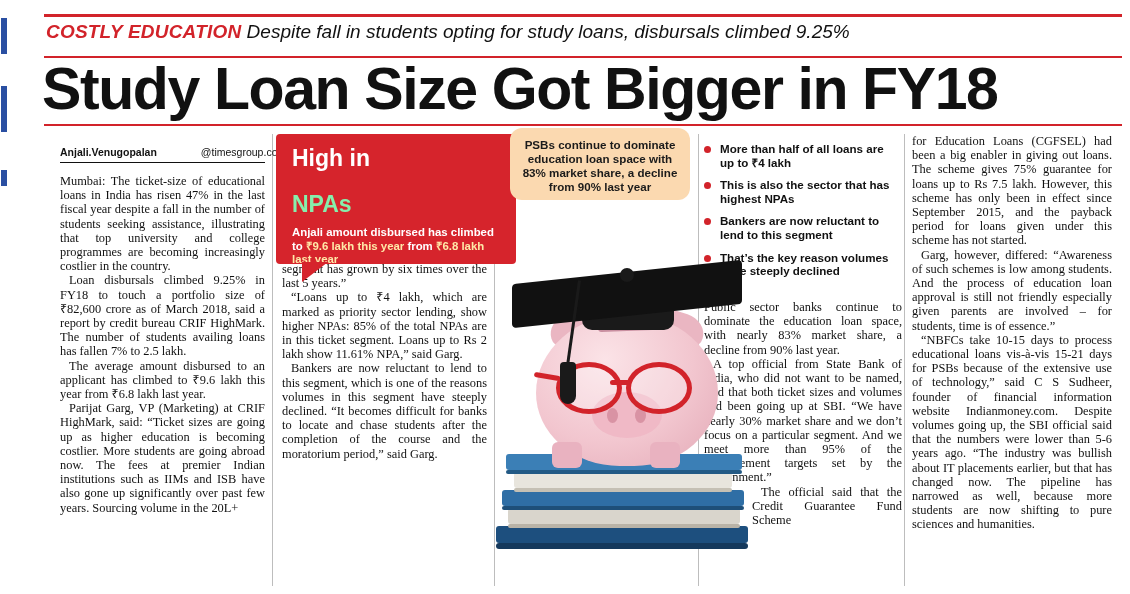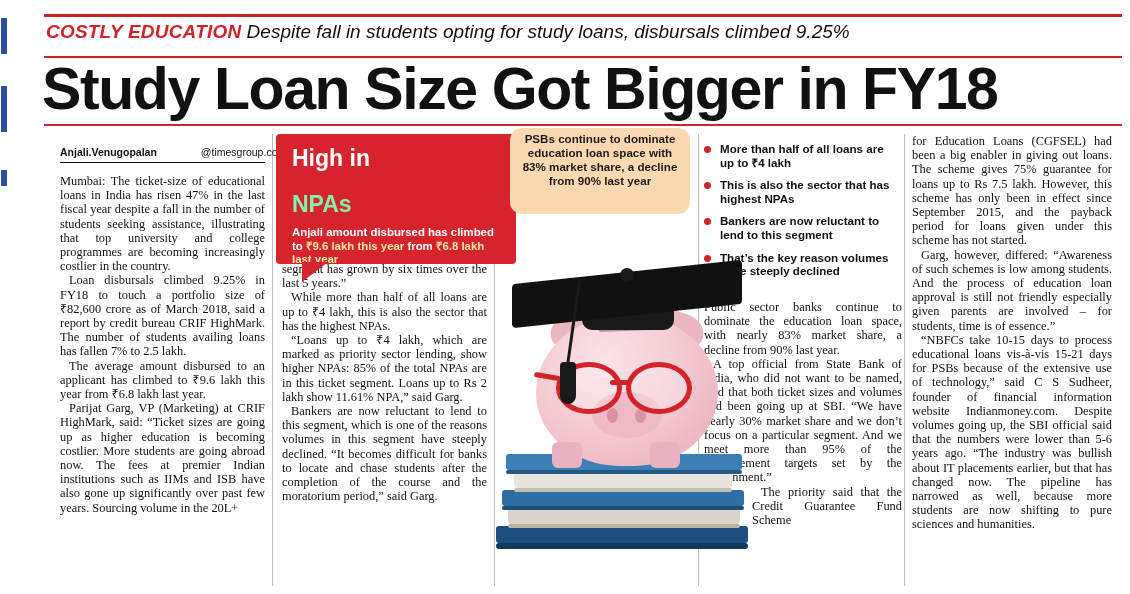--- a/index.html
+++ b/index.html
@@ -85,26 +85,26 @@
   .npa-box .t2{position:absolute;left:16px;top:58px;font-size:23px;font-weight:bold;line-height:25px;color:#86efac;}
   .npa-box .body{position:absolute;left:16px;top:92px;width:212px;font-size:11.4px;line-height:13.6px;font-weight:bold;}
   .npa-box .body .hl{color:#ffe9a8;}
   .npa-tail{
     position:absolute;left:288px;top:262px;width:0;height:0;
     border-left:26px solid #d6242c;border-bottom:20px solid transparent;
   }
 
   
   .peach{
-    position:absolute;left:496px;top:128px;width:180px;height:86px;
+    position:absolute;left:496px;top:128px;width:180px;height:72px;
     background:#fbd9b0;border-radius:12px;
     font-family:"Liberation Sans", sans-serif;
     font-size:11.6px;line-height:14px;font-weight:bold;color:#1b1b1b;
     text-align:center;
-    padding:4px 10px 0 10px;
+    padding:10px 10px 0 10px;
     box-sizing:border-box;
   }
 
   
   .bullets{
     position:absolute;left:690px;top:136px;width:196px;
     font-family:"Liberation Sans", sans-serif;
     font-size:11.6px;line-height:13.6px;font-weight:bold;color:#111;
   }
   .bullets li{margin:6px 0 9px 0;padding-left:2px;}
@@ -220,29 +220,28 @@
 
   <div class="col col1">
     <p class="first">Mumbai: The ticket-size of educational loans in India has risen 47% in the last fiscal year despite a fall in the number of students seeking assistance, illustrating that top university and college programmes are becoming increasingly costlier in the country.</p>
     <p>Loan disbursals climbed 9.25% in FY18 to touch a portfolio size of ₹82,600 crore as of March 2018, said a report by credit bureau CRIF HighMark. The number of students availing loans has fallen 7% to 2.5 lakh.</p>
     <p>The average amount disbursed to an applicant has climbed to ₹9.6 lakh this year from ₹6.8 lakh last year.</p>
     <p>Parijat Garg, VP (Marketing) at CRIF HighMark, said: “Ticket sizes are going up as higher education is becoming costlier. More students are going abroad now. The fees at premier Indian institutions such as IIMs and ISB have also gone up significantly over past few years. Sourcing volume in the 20L+</p>
   </div>
 
   <div class="col col2">
     <p class="first">segment has grown by six times over the last 5 years.”</p>
-    <p>While more than half of all loans are up to ₹4 lakh, this is also the sector that has the highest NPAs.</p>
     <p>“Loans up to ₹4 lakh, which are marked as priority sector lending, show higher NPAs: 85% of the total NPAs are in this ticket segment. Loans up to Rs 2 lakh show 11.61% NPA,” said Garg.</p>
     <p>Bankers are now reluctant to lend to this segment, which is one of the reasons volumes in this segment have steeply declined. “It becomes difficult for banks to locate and chase students after the completion of the course and the moratorium period,” said Garg.</p>
   </div>
 
   <div class="col col4">
     <p class="first">Public sector banks continue to dominate the education loan space, with nearly 83% market share, a decline from 90% last year.</p>
     <p>A top official from State Bank of India, who did not want to be named, said that both ticket sizes and volumes had been going up at SBI. “We have nearly 30% market share and we don’t focus on a particular segment. And we meet more than 95% of the disbursement targets set by the government.”</p>
-    <p class="narrow">The priority said that the Credit Guarantee Fund Scheme</p>
+    <p class="narrow">The official said that the Credit Guarantee Fund Scheme</p>
   </div>
 
   <div class="col col5">
     <p class="first">for Education Loans (CGFSEL) had been a big enabler in giving out loans. The scheme gives 75% guarantee for loans up to Rs 7.5 lakh. However, this scheme has only been in effect since September 2015, and the payback period for loans given under this scheme has not started.</p>
     <p>Garg, however, differed: “Awareness of such schemes is low among students. And the process of education loan approval is still not friendly especially given parents are involved – for students, time is of essence.”</p>
     <p>“NBFCs take 10-15 days to process educational loans vis-à-vis 15-21 days for PSBs because of the extensive use of technology,” said C S Sudheer, founder of financial information website Indianmoney.com. Despite volumes going up, the SBI official said that the numbers were lower than 5-6 years ago. “The industry was bullish about IT placements earlier, but that has changed now. The pipeline has narrowed as well, because more students are now shifting to pure sciences and humanities.</p>
   </div>
 
   <div class="npa-box">
     <div class="t1">High in</div>

